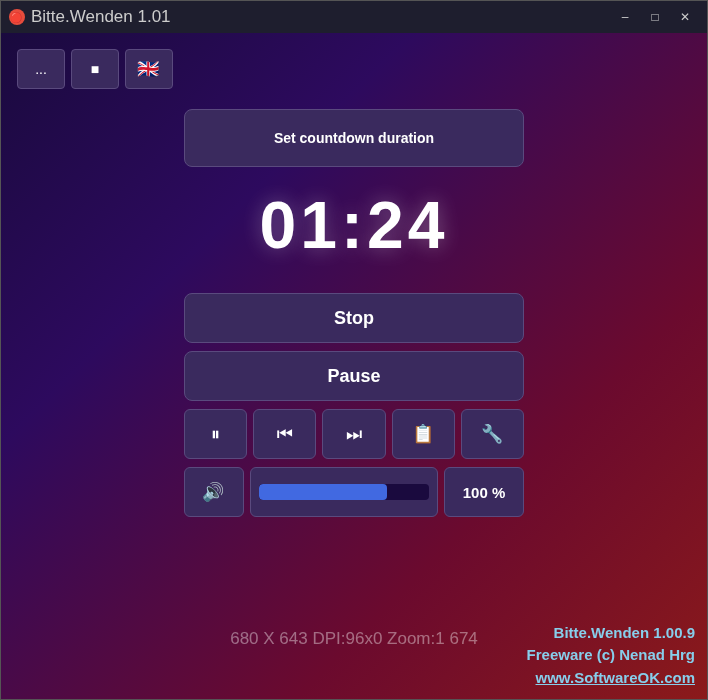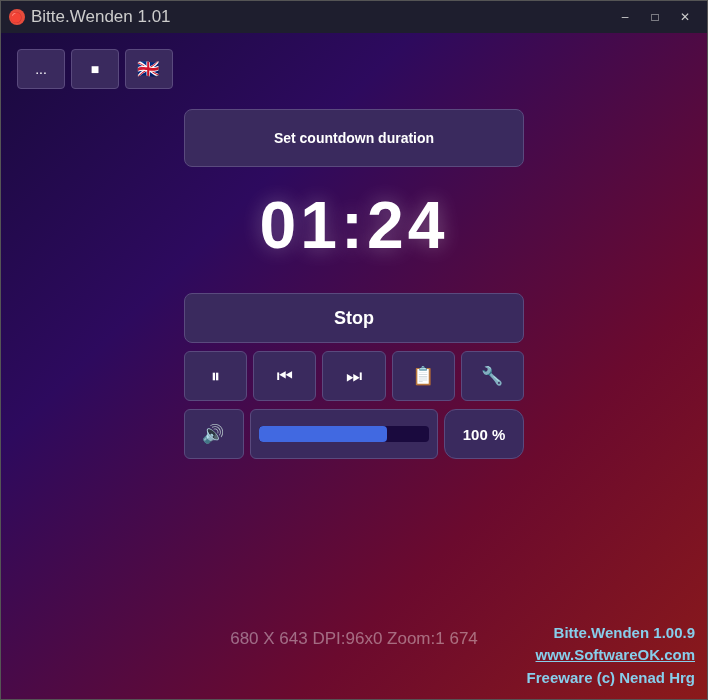--- a/index.html
+++ b/index.html
@@ -204,21 +204,21 @@
       background: #4169e1;
       border-radius: 4px;
       width: 75%;
     }
 
     .vol-pct {
       width: 80px;
       height: 50px;
       background: #3a2a5e;
       border: 1px solid #5a4a7e;
-      border-radius: 12px;
+      border-radius: 6px;
       color: white;
       font-size: 15px;
       font-weight: 600;
       display: flex;
       align-items: center;
       justify-content: center;
       flex-shrink: 0;
     }
 
     .status-text {
@@ -278,20 +278,21 @@
         <span class="flag-uk">🇬🇧</span>
       </button>
     </div>
 
     <button class="set-countdown-btn">Set countdown duration</button>
 
     <div class="timer-display">01:24</div>
 
     <button class="control-btn">Stop</button>
 
+    <button class="control-btn">Pause</button>
 
     <div class="media-controls">
       <button class="media-btn">
         <span>⏸</span>
       </button>
       <button class="media-btn">
         <span>⏮</span>
       </button>
       <button class="media-btn">
         <span>⏭</span>
@@ -313,18 +314,18 @@
           <div class="volume-bar-fill" style="width: 75%;"></div>
         </div>
       </div>
       <div class="vol-pct">100 %</div>
     </div>
 
     <div class="status-text">680 X 643  DPI:96x0  Zoom:1  674</div>
 
     <div class="footer-text">
       <span>Bitte.Wenden 1.00.9</span>
+      <span>Freeware (c) Nenad Hrg</span>
       <span style="cursor:pointer;text-decoration:underline;">www.SoftwareOK.com</span>
-      <span>Freeware (c) Nenad Hrg</span>
     </div>
 
   </div>
 </div>
 
 </body></html>

